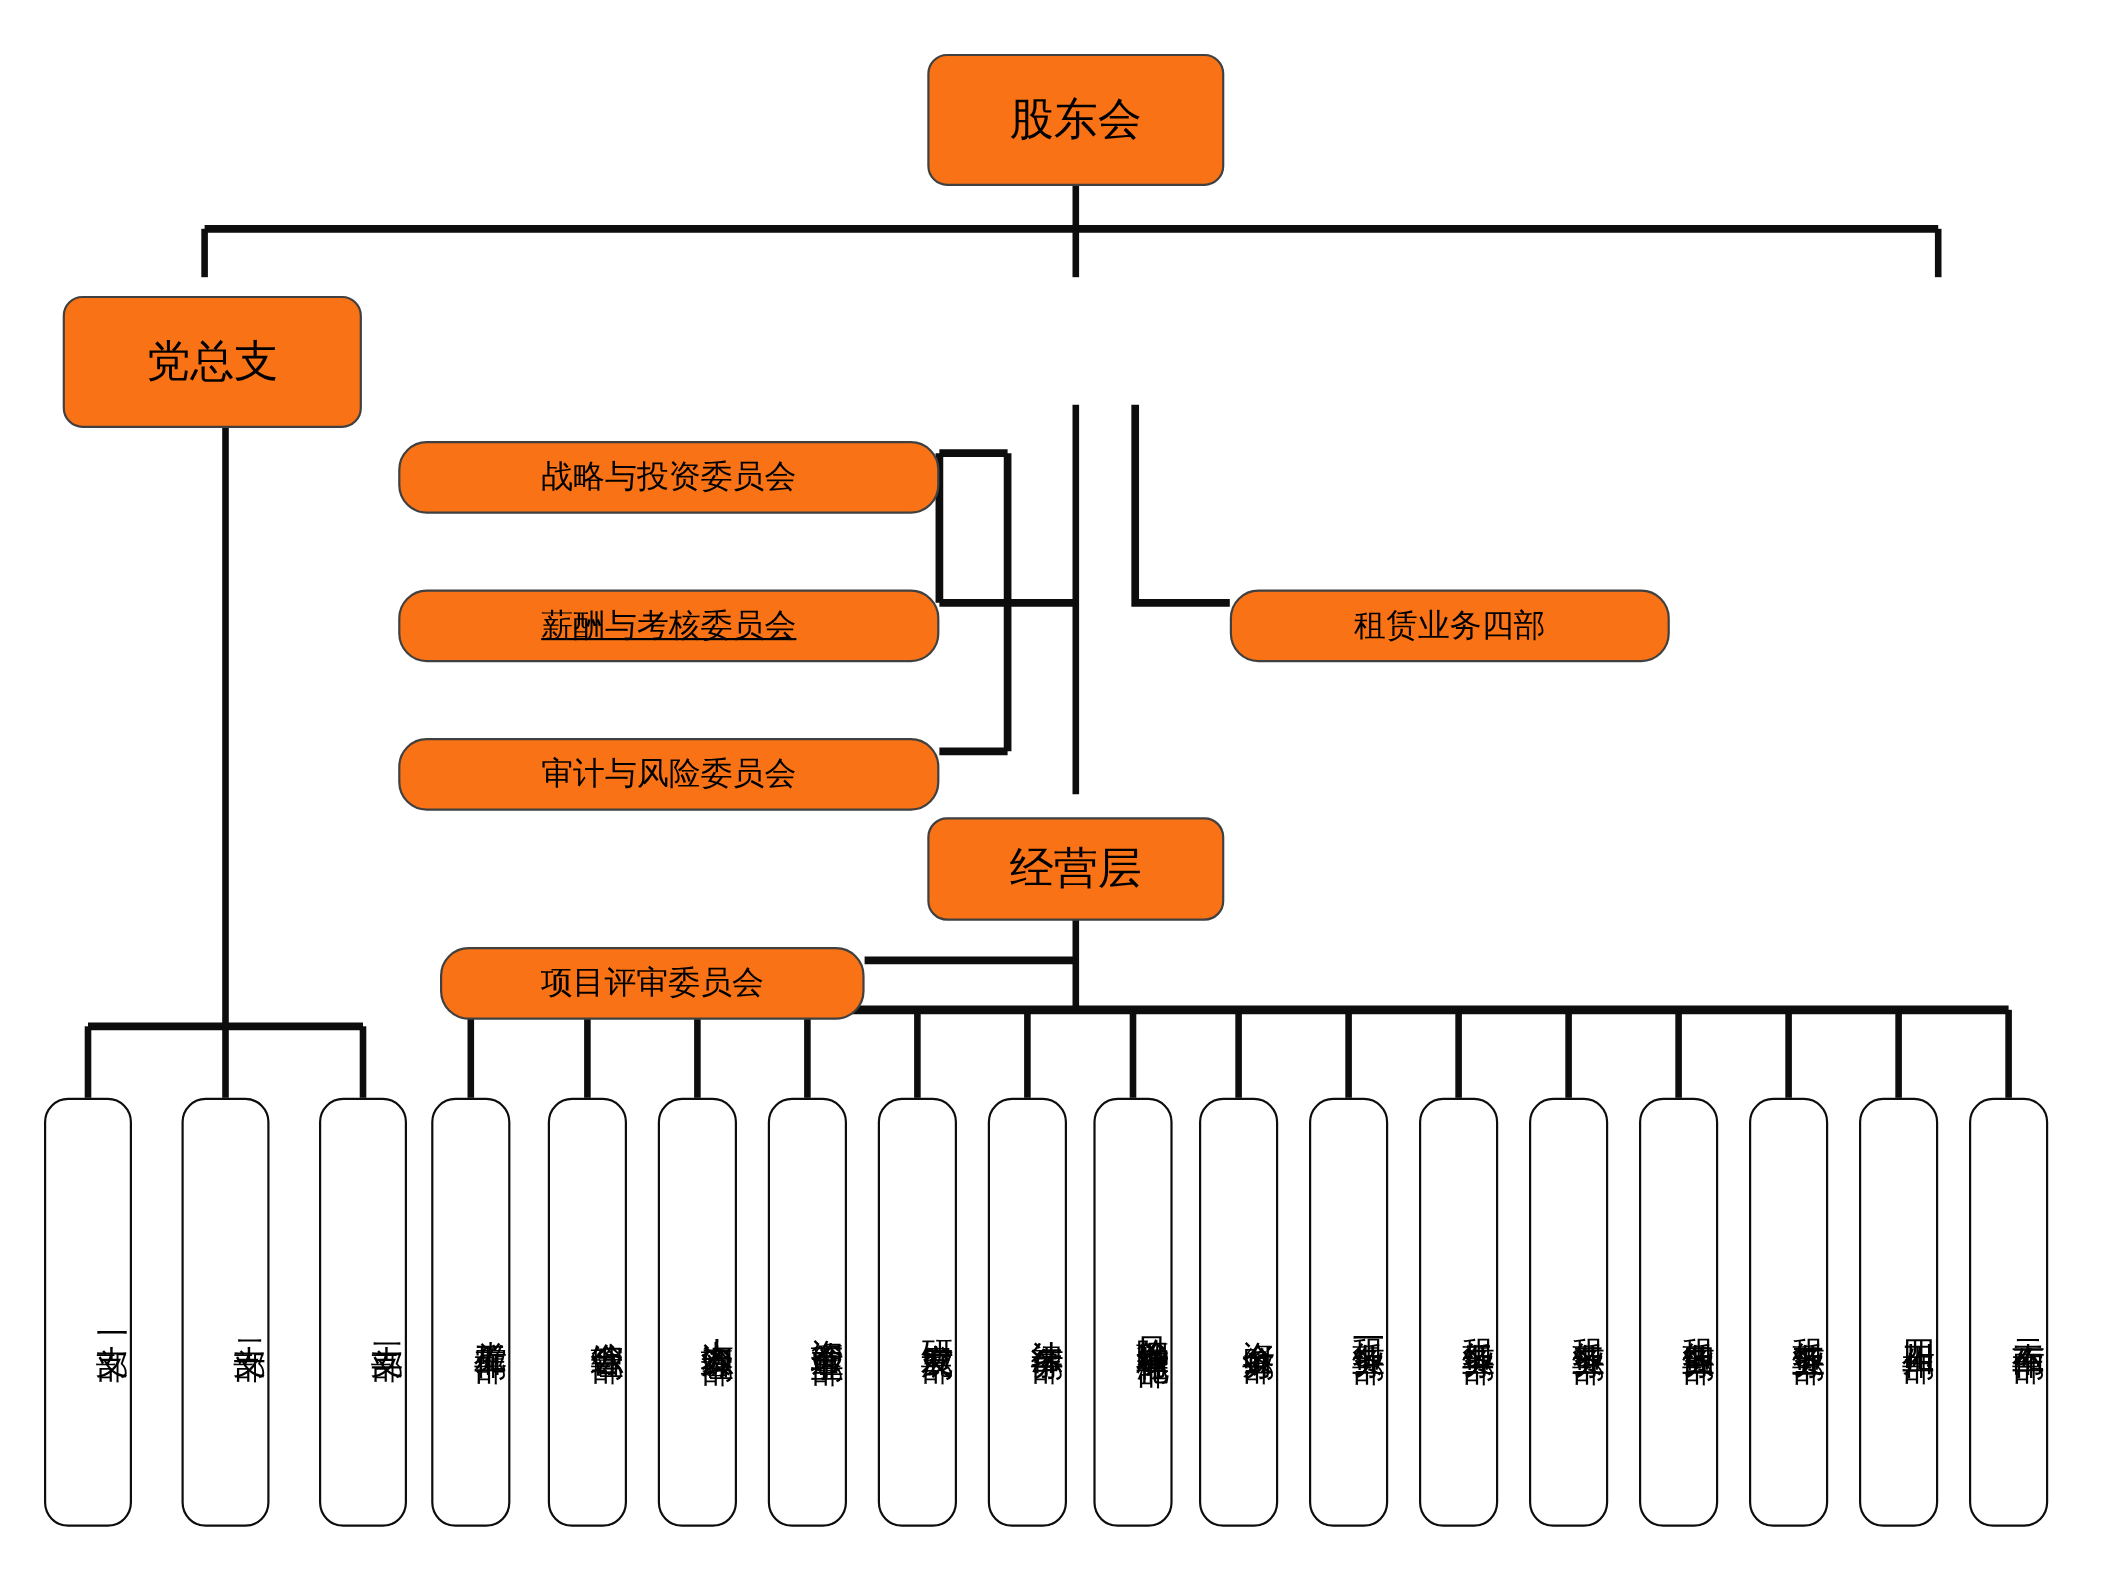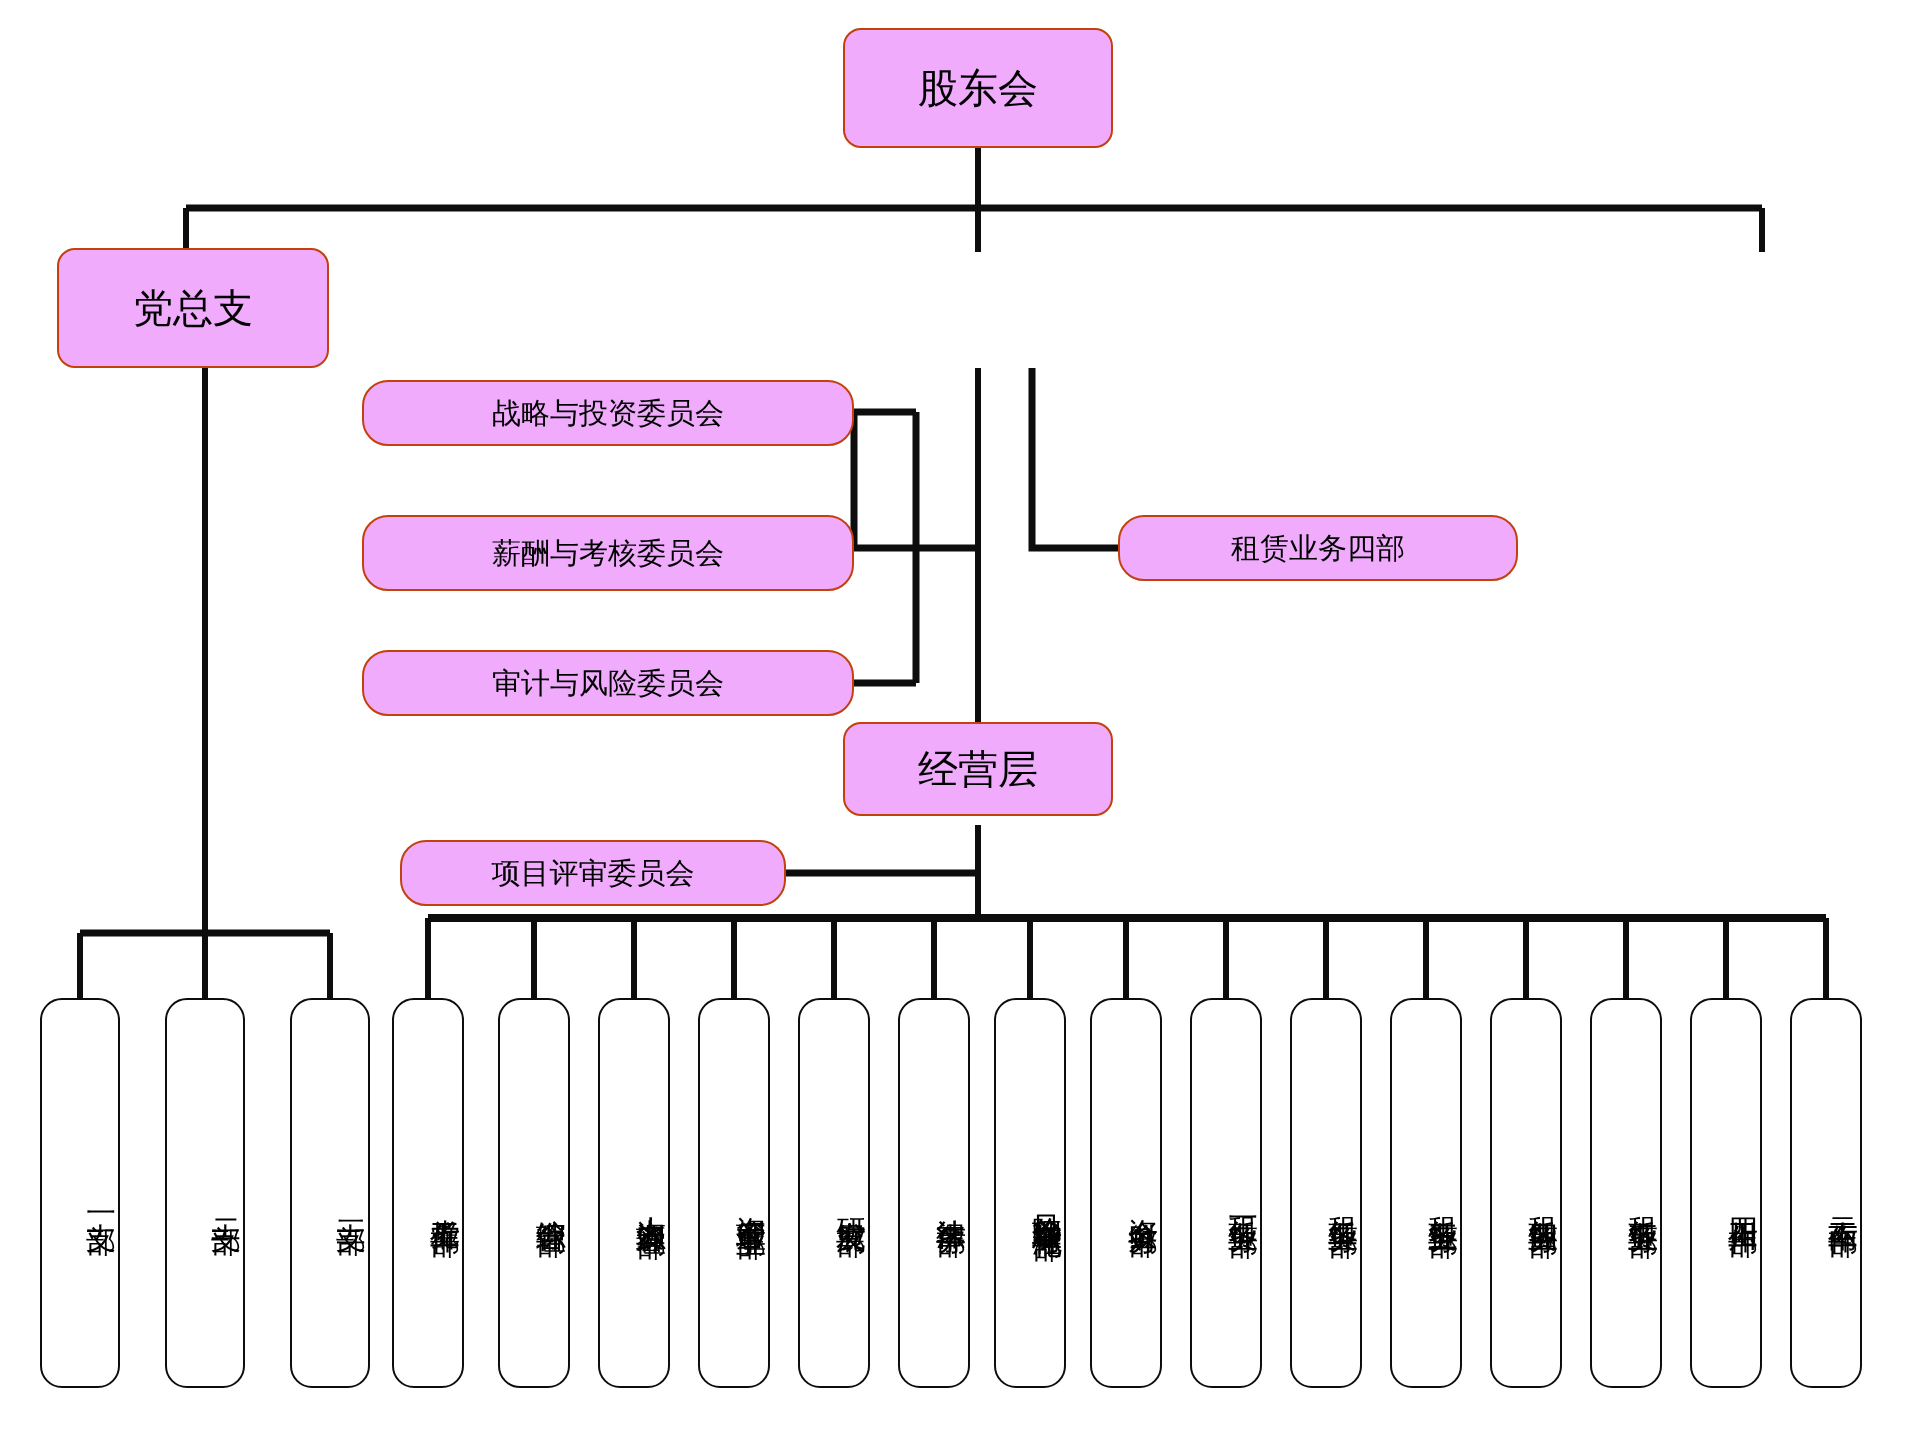--- a/index.html
+++ b/index.html
@@ -1,24 +1,24 @@
 <!DOCTYPE html>
 <html><head>
 <meta charset="utf-8">
 <style>
   html,body{margin:0;padding:0;background:#ffffff;}
   body{width:1920px;height:1440px;position:relative;overflow:hidden;
        font-family:"Liberation Sans","DejaVu Sans",sans-serif;color:#000;}
   #stage{position:absolute;left:0;top:0;width:1920px;height:1440px;}
   svg#wires{position:absolute;left:0;top:0;width:1920px;height:1440px;}
 
-  .node{position:absolute;box-sizing:border-box;background:#f0abfc;
-        border:2px solid #c2410c;border-radius:14px;
+  .node{position:absolute;box-sizing:border-box;background:#f97316;
+        border:2px solid #404040;border-radius:14px;
         display:flex;align-items:center;justify-content:center;
-        text-align:center;line-height:1.12;z-index:5;}
+        text-align:center;line-height:1.12;z-index:5;margin-top:21px;}
   .node.top{font-size:40px;border-radius:18px;}
   .node.comm{font-size:29px;border-radius:26px;}
   .node.office{font-size:29px;border-radius:26px;}
 
   
   .leaf{position:absolute;box-sizing:border-box;background:#ffffff;
         border:2px solid #0d0d0d;border-radius:22px;
         writing-mode:vertical-rl;text-orientation:upright;
         display:flex;align-items:flex-start;justify-content:center;
         padding-top:14px;font-size:30px;letter-spacing:2px;
@@ -88,21 +88,21 @@
   <div class="node top" style="left:57px;top:248px;width:272px;height:120px;">
     <span>党总支</span>
   </div>
 
 
 
   <div class="node comm" style="left:362px;top:380px;width:492px;height:66px;">
     <span>战略与投资委员会</span>
   </div>
 
-  <div class="node comm" style="left:362px;top:515px;width:492px;height:76px;">
+  <div class="node comm" style="left:362px;top:515px;width:492px;height:66px;text-decoration:underline;">
     <span>薪酬与考核委员会</span>
   </div>
 
   <div class="node comm" style="left:362px;top:650px;width:492px;height:66px;">
     <span>审计与风险委员会</span>
   </div>
 
   <div class="node office" style="left:1118px;top:515px;width:400px;height:66px;">
     <span>租赁业务四部</span>
   </div>

